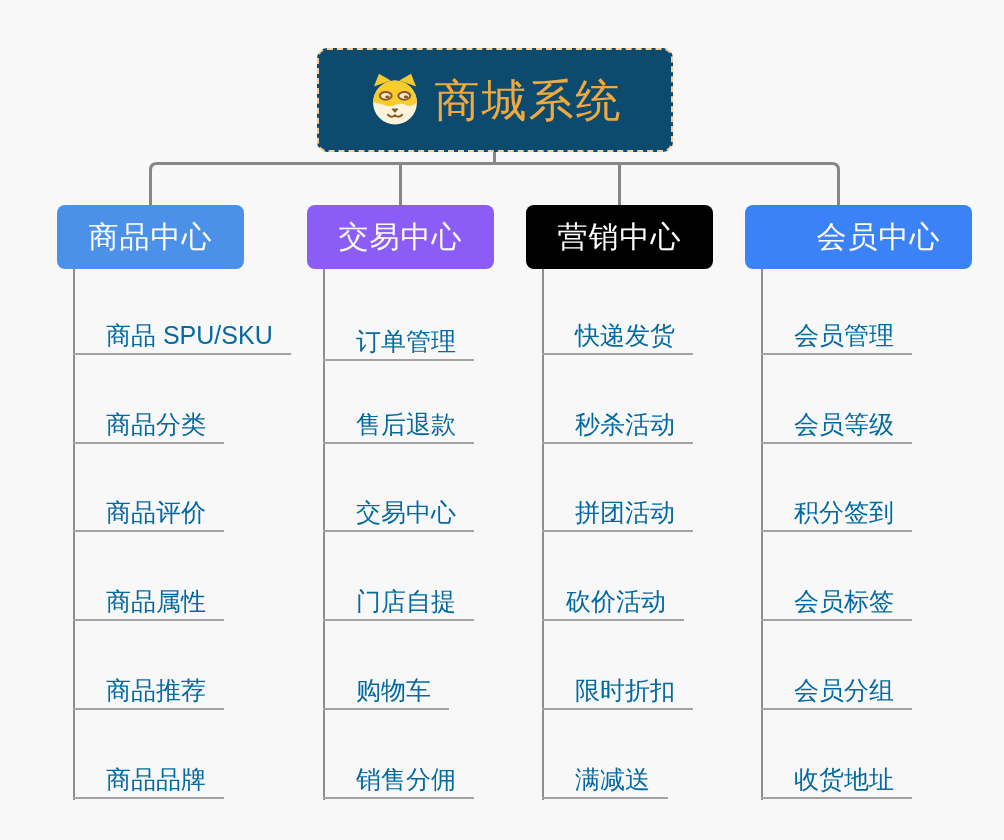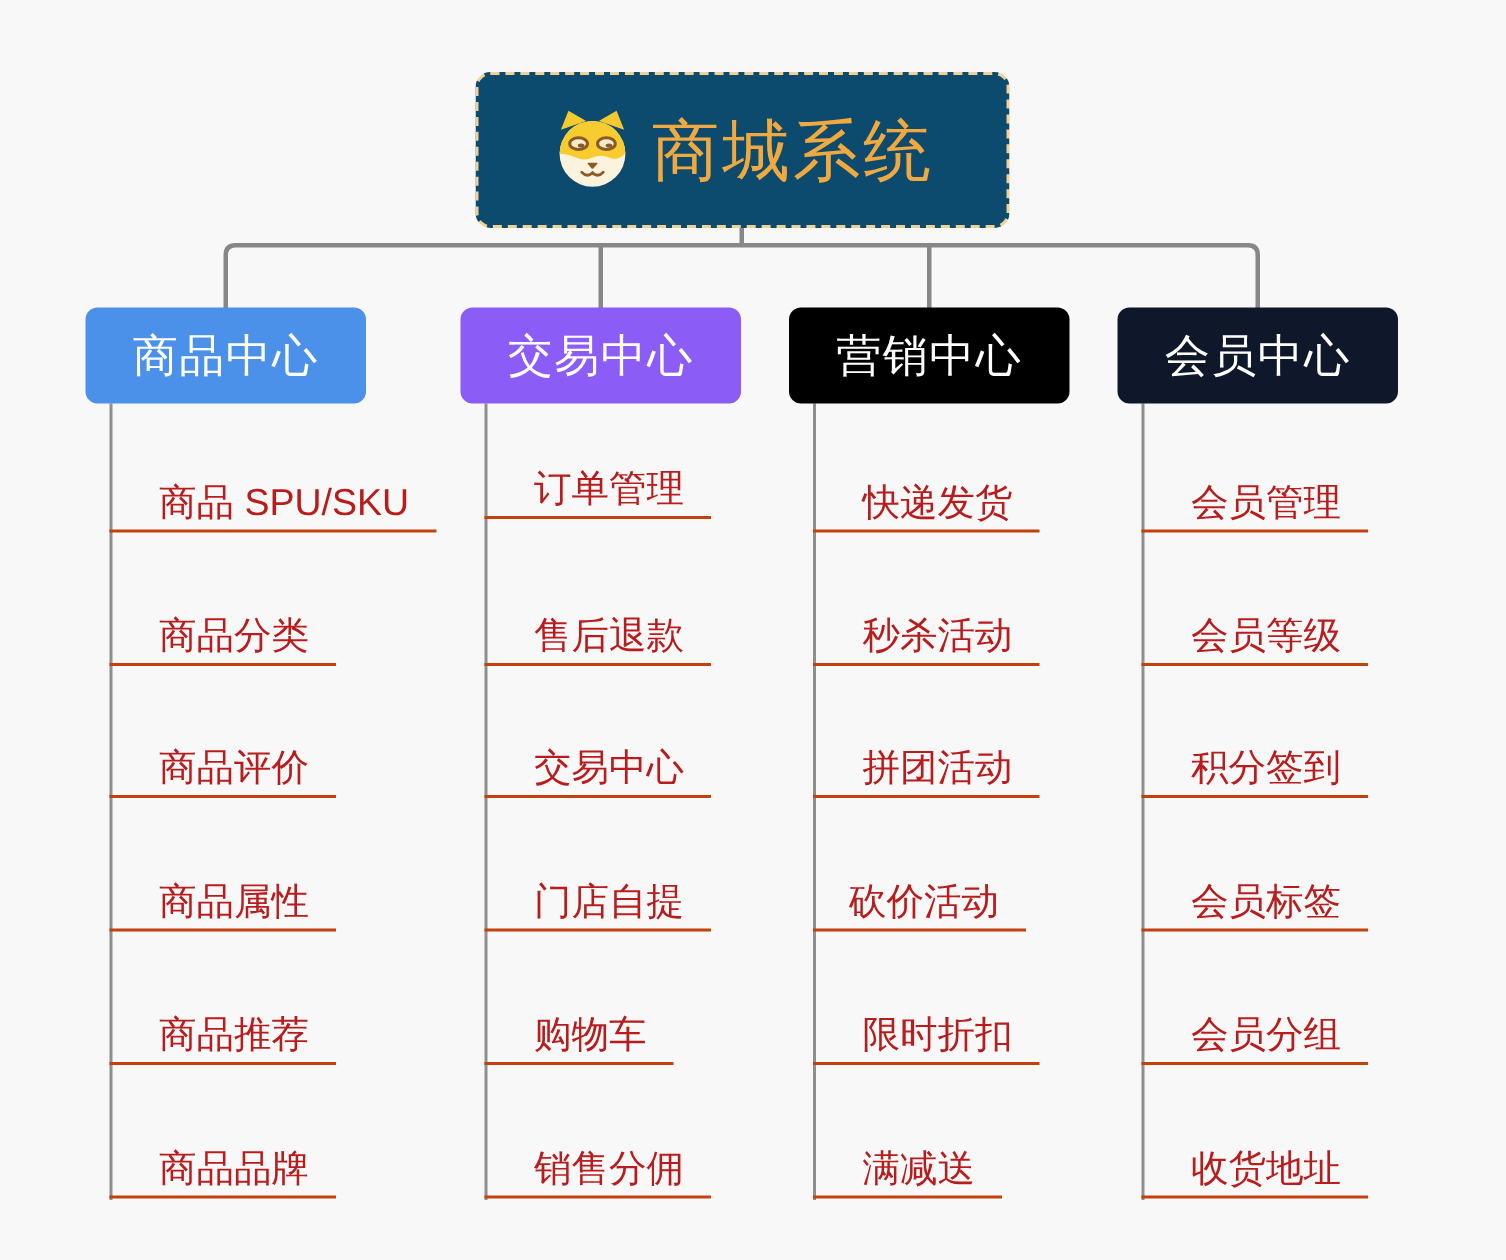--- a/index.html
+++ b/index.html
@@ -34,22 +34,22 @@
     cursor:pointer;
   }
   .branch-vline{
     position:absolute;left:16px;top:269px;width:2px;height:531px;
     background:#8e8e8e;
   }
   .child-node{
     position:absolute;left:16px;
     padding:0 18px 0 33px;
     line-height:36px;height:36px;
-    border-bottom:2px solid #c2410c;
-    font-size:25px;color:#b91c1c;
+    border-bottom:2px solid #a3a3a3;
+    font-size:25px;color:#0369a1;
     white-space:nowrap;
     cursor:pointer;
   }
 </style>
 </head>
 <body>
 
 <div class="canvas">
 
   <svg class="connectors" width="1004" height="840">
@@ -88,21 +88,21 @@
         <div class="child-node" style="top: 494.4px;">商品评价</div>
         <div class="child-node" style="top: 583.1px;">商品属性</div>
         <div class="child-node" style="top: 671.8px;">商品推荐</div>
         <div class="child-node" style="top: 760.5px;">商品品牌</div>
       </div>
   </div>
   <div class="branch" style="left:307px">
     <div class="branch-vline"></div>
     <div class="branch-head" style="background: #8b5cf6;">交易中心</div>
     <div class="branch-children">
-        <div class="child-node" style="top: 308px; text-align: center;">订单管理</div>
+        <div class="child-node" style="top: 323px; text-align: center;">订单管理</div>
         <div class="child-node" style="top: 405.7px;">售后退款</div>
         <div class="child-node" style="top: 494.4px;">交易中心</div>
         <div class="child-node" style="top: 583.1px;">门店自提</div>
         <div class="child-node" style="top: 671.8px;">购物车</div>
         <div class="child-node" style="top: 760.5px;">销售分佣</div>
       </div>
   </div>
   <div class="branch" style="left:526px">
     <div class="branch-vline"></div>
     <div class="branch-head" style="background: #000000;">营销中心</div>
@@ -110,21 +110,21 @@
         <div class="child-node" style="top: 317px;">快递发货</div>
         <div class="child-node" style="top: 405.7px;">秒杀活动</div>
         <div class="child-node" style="top: 494.4px;">拼团活动</div>
         <div class="child-node" style="top: 583.1px; padding-left: 24px;">砍价活动</div>
         <div class="child-node" style="top: 671.8px;">限时折扣</div>
         <div class="child-node" style="top: 760.5px;">满减送</div>
       </div>
   </div>
   <div class="branch" style="left:745px">
     <div class="branch-vline"></div>
-    <div class="branch-head" style="background: #0f172a;">会员中心</div>
+    <div class="branch-head" style="background: #3b82f6; padding-left: 40px;">会员中心</div>
     <div class="branch-children">
         <div class="child-node" style="top: 317px;">会员管理</div>
         <div class="child-node" style="top: 405.7px;">会员等级</div>
         <div class="child-node" style="top: 494.4px;">积分签到</div>
         <div class="child-node" style="top: 583.1px;">会员标签</div>
         <div class="child-node" style="top: 671.8px;">会员分组</div>
         <div class="child-node" style="top: 760.5px;">收货地址</div>
       </div>
   </div>
 

